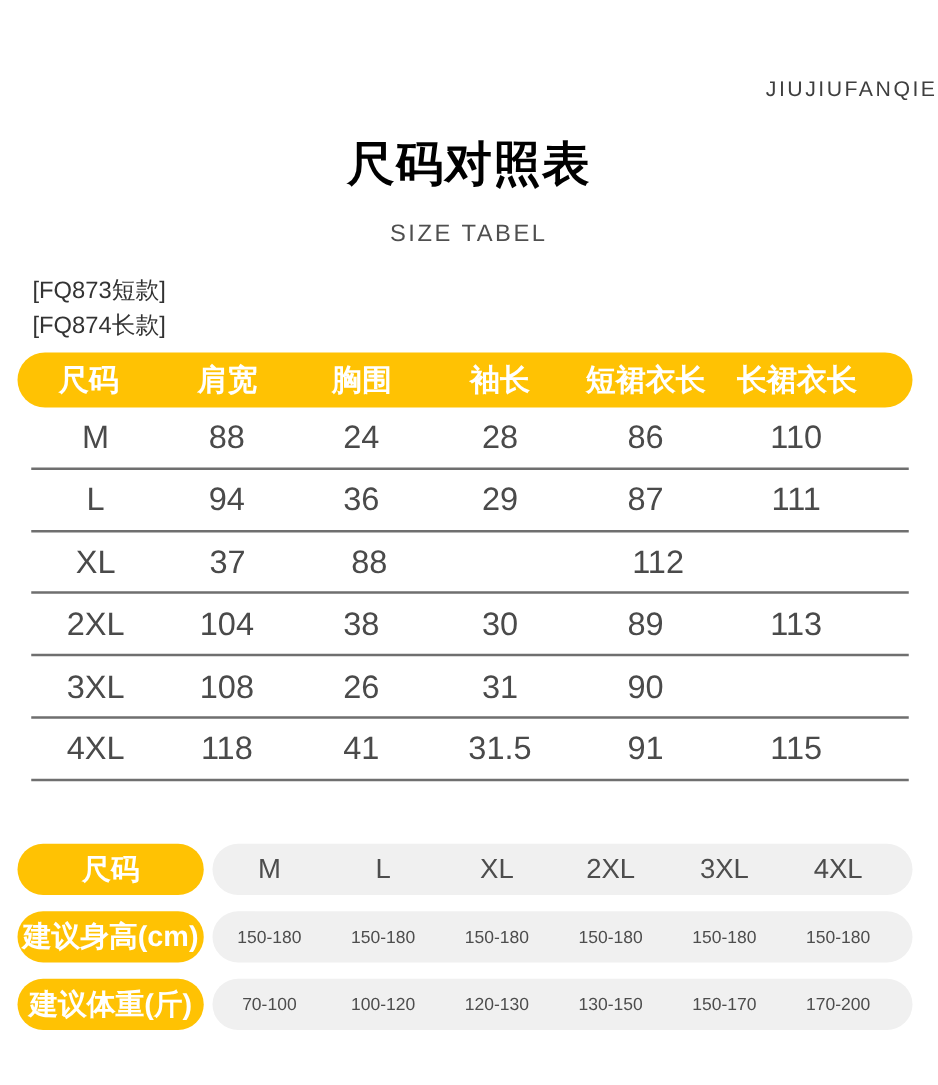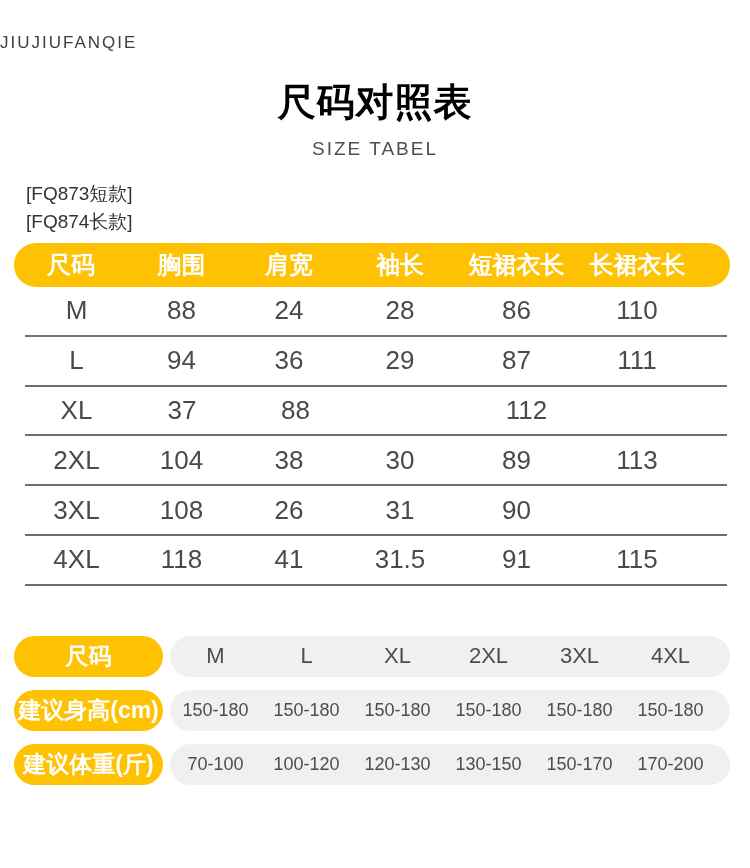--- a/index.html
+++ b/index.html
@@ -2,29 +2,29 @@
 <html style="--accent: #FFC203;"><head>
 <meta charset="utf-8">
 <style>
   html,body{margin:0;padding:0;}
   body{
     width:750px;height:868px;background:#ffffff;
     font-family:"Liberation Sans","DejaVu Sans",sans-serif;
     overflow:hidden;
   }
   .brand{
-    padding-top:33px;text-align:left;
+    padding-top:62px;text-align:right;
     font-size:17px;letter-spacing:2px;color:#3e3e3e;font-weight:500;
   }
   .title{
     margin-top:24px;text-align:center;
     font-size:38px;font-weight:800;color:#000;letter-spacing:1px;
   }
   .subtitle{
-    margin-top:10px;text-align:center;
+    margin-top:20px;text-align:center;
     font-size:19px;letter-spacing:2px;color:#4f4f4f;
   }
   .model-codes{margin:20px 16px 0 26px;}
   .model-code{
     font-size:19px;line-height:28px;color:#333333;
   }
   
   .size-table{margin-top:7px;}
   .table-header{
     margin-left:14px;width:716px;height:44px;border-radius:22px;
@@ -54,42 +54,42 @@
   .fit-label{
     width:149px;background:var(--accent);border-radius:21px;
     color:#ffffff;font-weight:700;font-size:23px;
     display:flex;align-items:center;justify-content:center;
     box-sizing:border-box;
   }
   .fit-values{
     flex:1;margin-left:7px;background:#f0f0f0;border-radius:21px;
     display:flex;align-items:center;padding-right:14px;box-sizing:border-box;
   }
-  .fit-cell{flex:1;text-align:center;color:#4d4d4d;font-size:18px;}
+  .fit-cell{flex:1;text-align:center;color:#4d4d4d;font-size:14px;}
   .fit-row.sizes .fit-cell{font-size:22px;}
 </style>
 </head>
 <body>
 
 <div>
 
   <div class="brand">JIUJIUFANQIE</div>
   <div class="title">尺码对照表</div>
   <div class="subtitle">SIZE TABEL</div>
 
   <div class="model-codes">
     <div class="model-code">[FQ873短款]</div>
     <div class="model-code">[FQ874长款]</div>
   </div>
 
   <div class="size-table">
     <div class="table-header">
       <div class="cell hc1">尺码</div>
+      <div class="cell hc3">肩宽</div>
       <div class="cell hc2">胸围</div>
-      <div class="cell hc3">肩宽</div>
       <div class="cell hc4">袖长</div>
       <div class="cell hc5">短裙衣长</div>
       <div class="cell hc6">长裙衣长</div>
     </div>
 
     <div class="data-rows">
       <div class="data-row">
         <div class="cell dc1">M</div>
         <div class="cell dc2">88</div>
         <div class="cell dc3">24</div>

